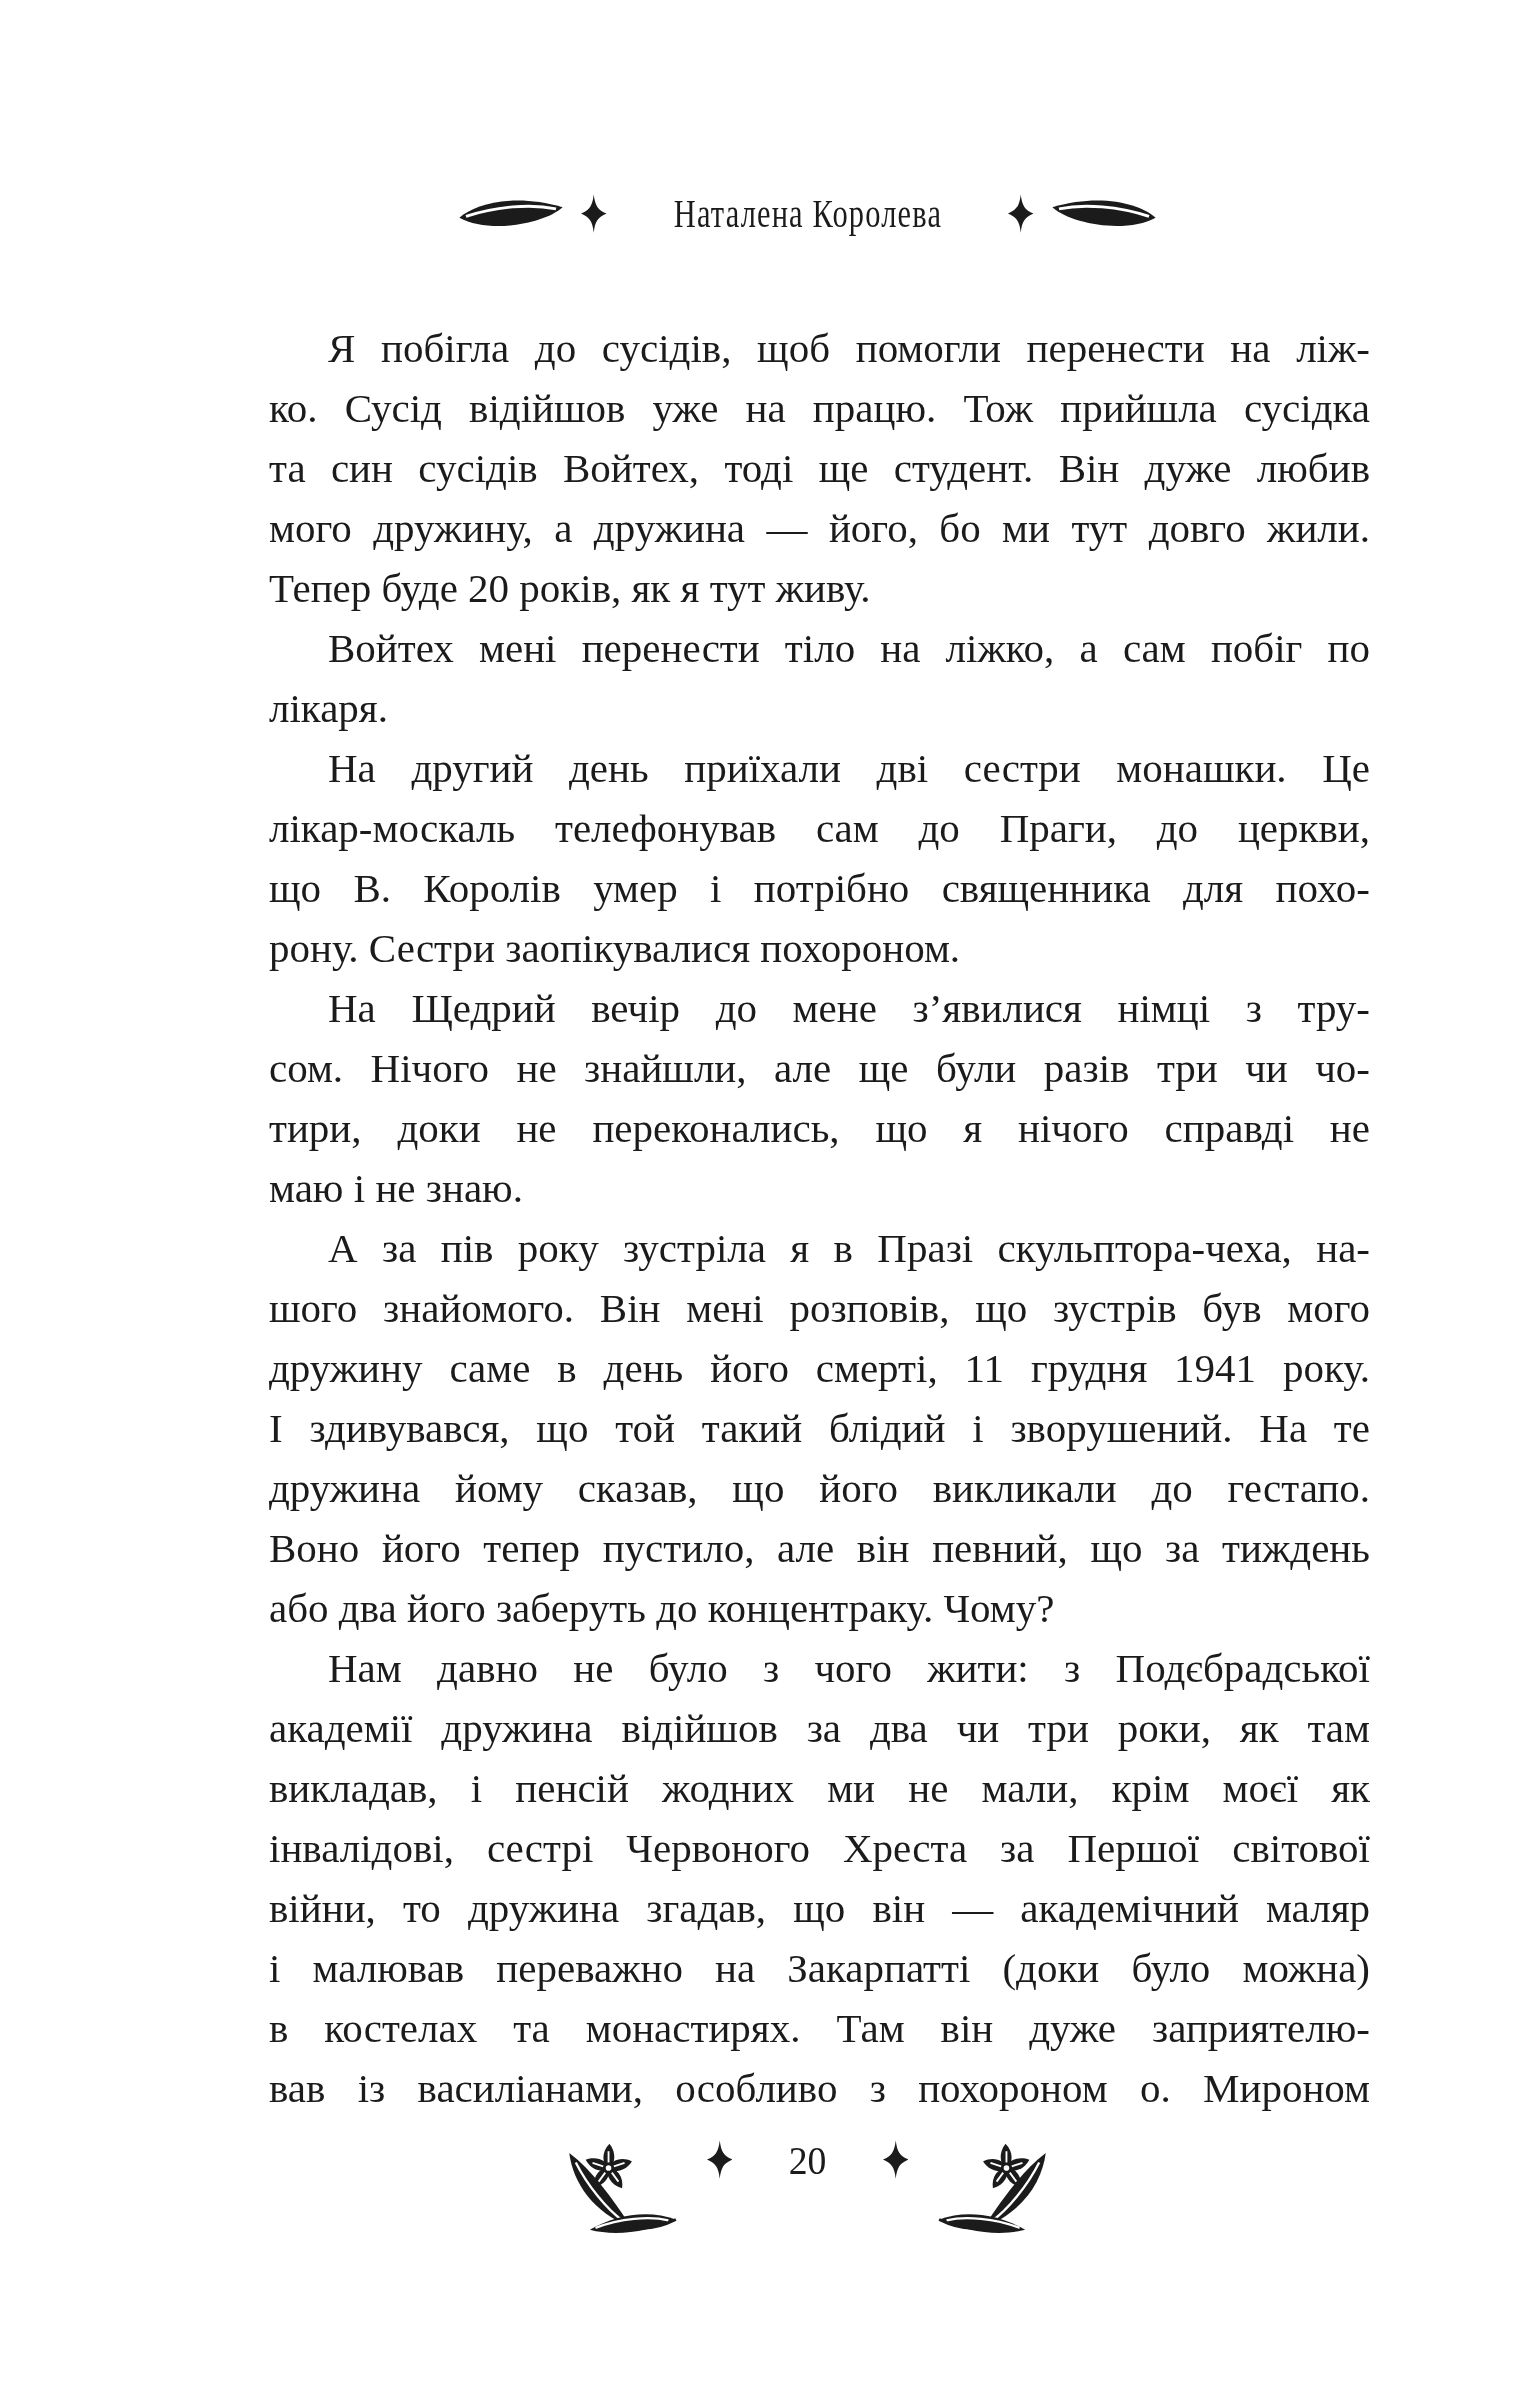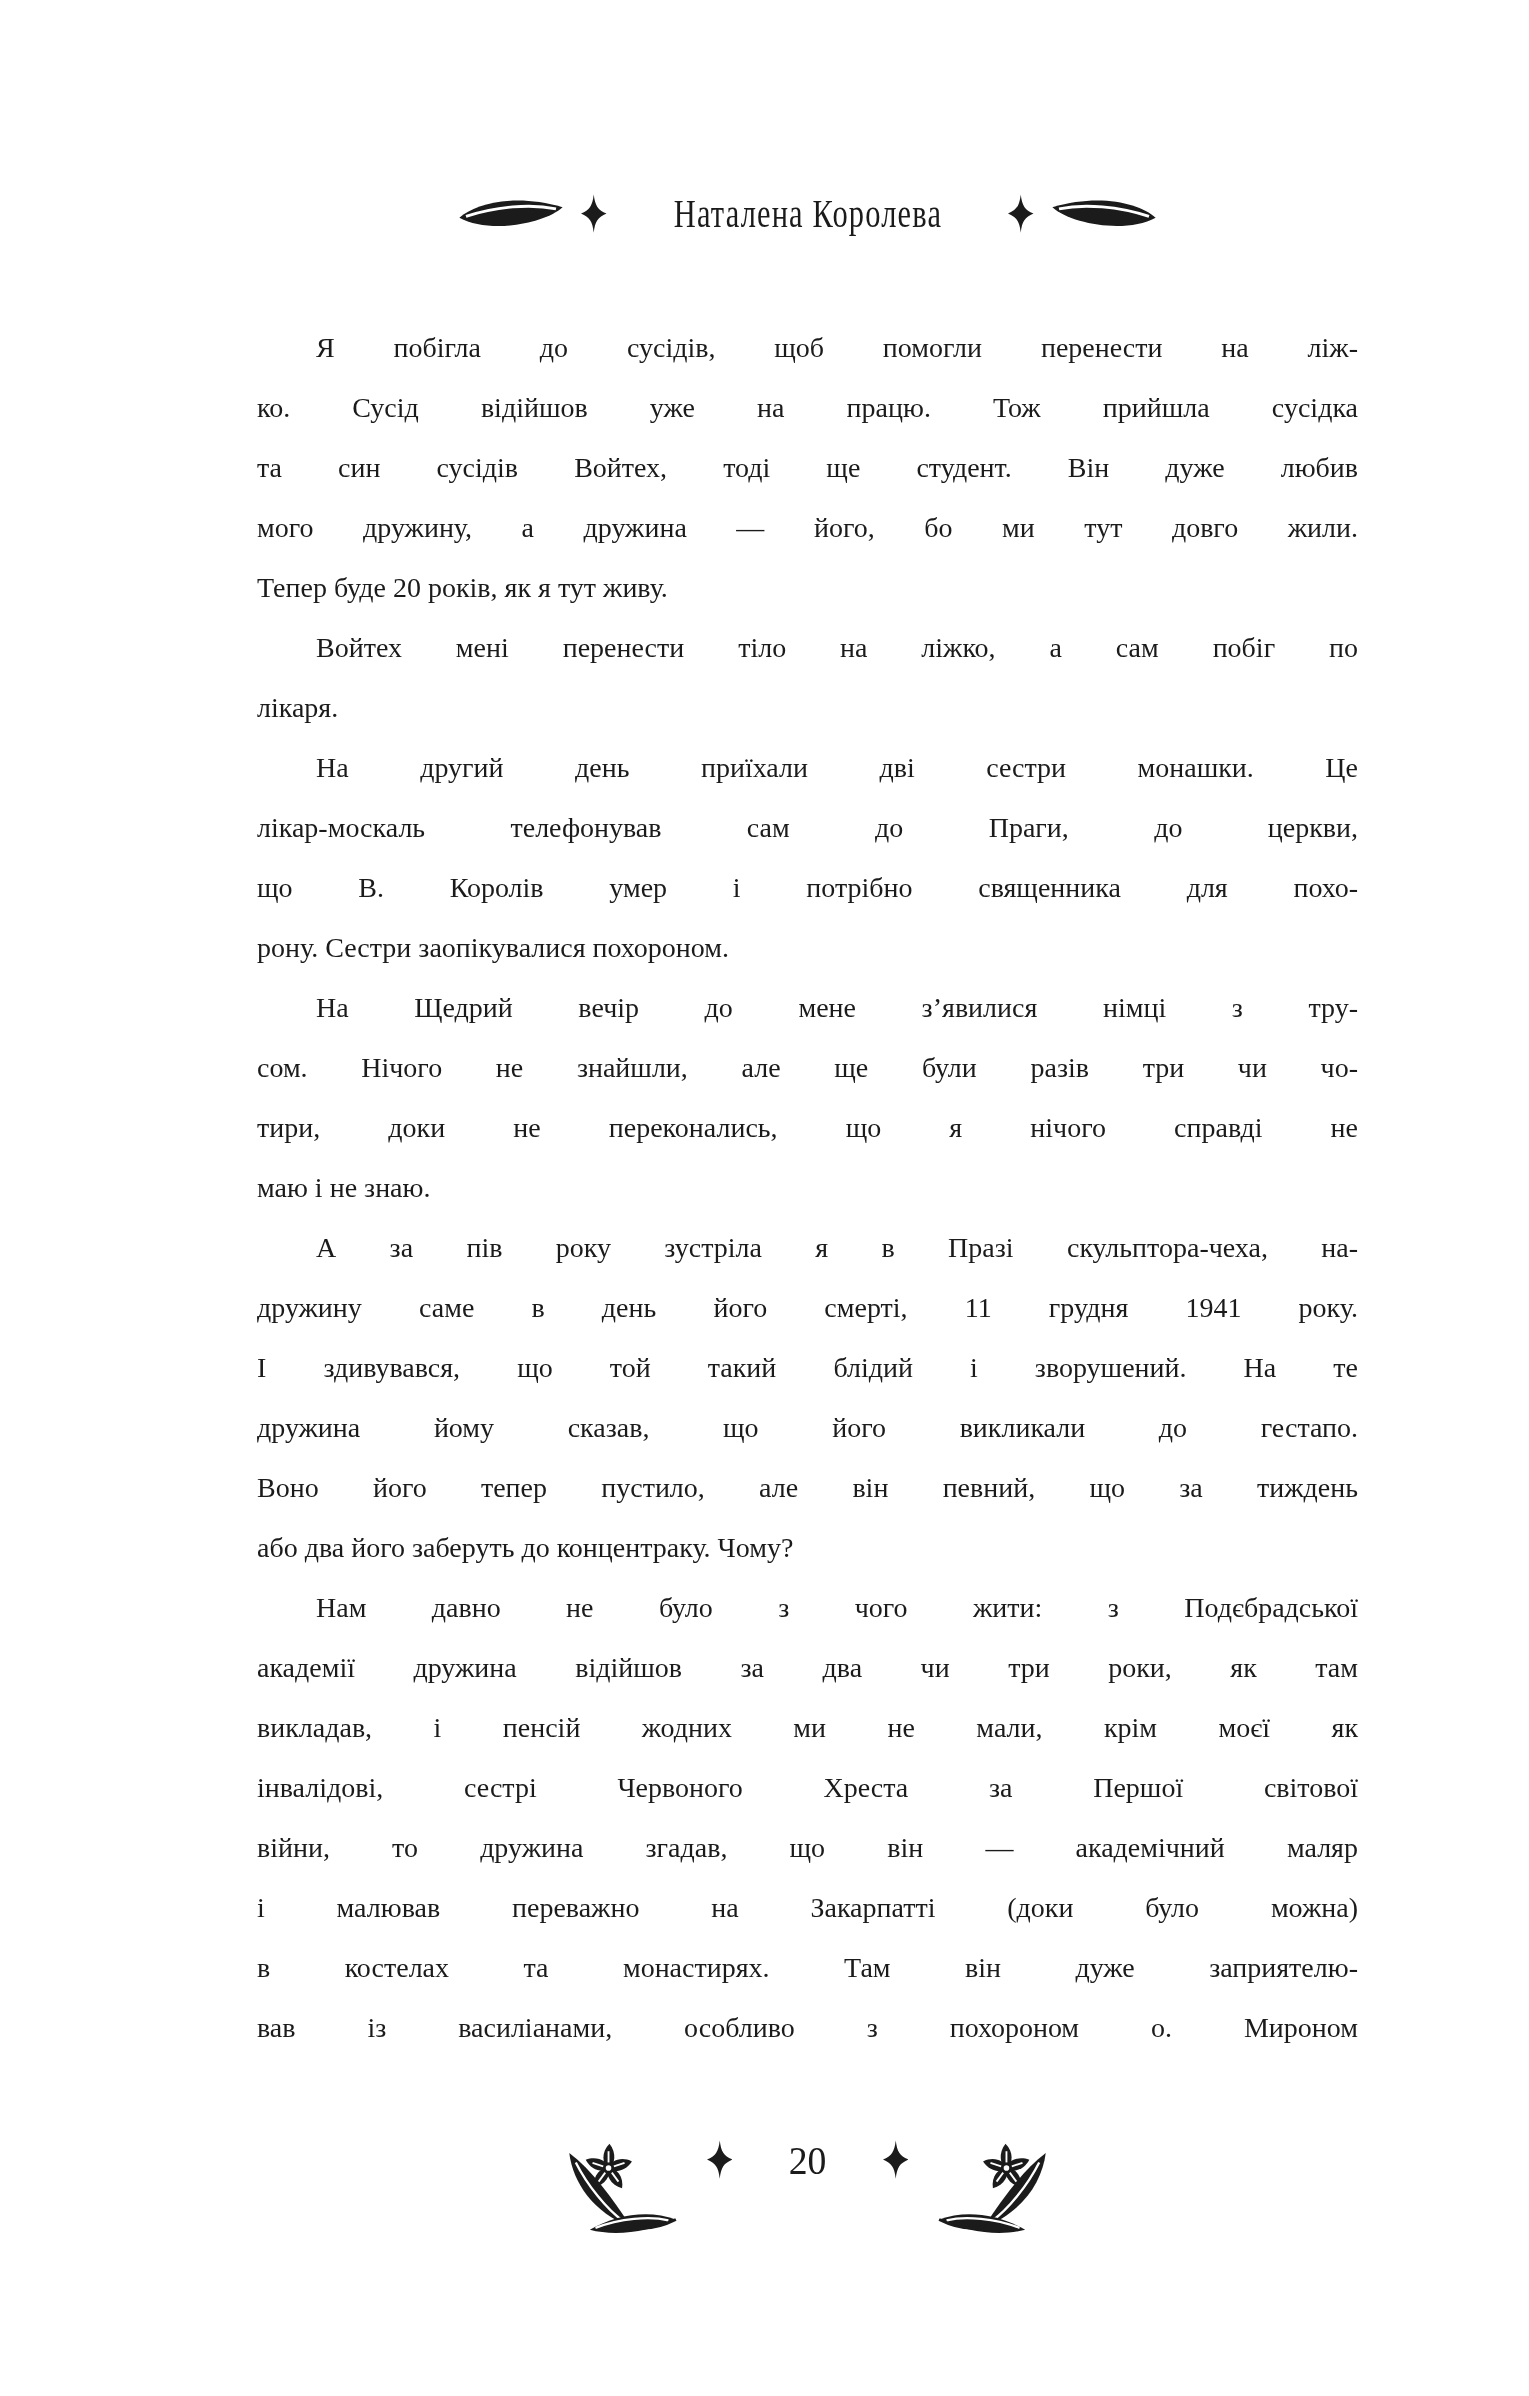--- a/index.html
+++ b/index.html
@@ -19,22 +19,22 @@
     position:absolute; top:186px; left:257px; width:1101px; height:55px;
     display:flex; align-items:center; justify-content:center; gap:15px;
   }
   .header-title {
     font-size:39px; letter-spacing:1.5px; white-space:nowrap;
     transform:scaleX(.78); transform-origin:center;
     margin:0 13.7px; line-height:1;
   }
   
   .body-text {
-    position:absolute; top:318px; left:257px; width:1101px;
-    font-size:28px; line-height:60px;
+    position:absolute; top:318px; left:269px; width:1101px;
+    font-size:41px; line-height:60px;
   }
   .line { text-align:justify; text-align-last:justify; white-space:normal; }
   .line.last { text-align-last:left; }
   .line.indent { text-indent:59px; }
   
   .page-footer {
     position:absolute; top:2140px; left:257px; width:1101px; height:102px;
     display:flex; align-items:flex-start; justify-content:center; gap:17.6px;
   }
   .page-number { font-size:41px; line-height:1; margin:0 37px; transform:scaleX(.92); }
@@ -82,20 +82,21 @@
       <div class="line last">лікаря.</div>
       <div class="line indent">На другий день приїхали дві сестри монашки. Це</div>
       <div class="line">лікар-москаль телефонував сам до Праги, до церкви,</div>
       <div class="line">що В. Королів умер і потрібно священника для похо-</div>
       <div class="line last">рону. Сестри заопікувалися похороном.</div>
       <div class="line indent">На Щедрий вечір до мене з’явилися німці з тру-</div>
       <div class="line">сом. Нічого не знайшли, але ще були разів три чи чо-</div>
       <div class="line">тири, доки не переконались, що я нічого справді не</div>
       <div class="line last">маю і не знаю.</div>
       <div class="line indent">А за пів року зустріла я в Празі скульптора-чеха, на-</div>
+      <div class="line">шого знайомого. Він мені розповів, що зустрів був мого</div>
       <div class="line">дружину саме в день його смерті, 11 грудня 1941 року.</div>
       <div class="line">І здивувався, що той такий блідий і зворушений. На те</div>
       <div class="line">дружина йому сказав, що його викликали до гестапо.</div>
       <div class="line">Воно його тепер пустило, але він певний, що за тиждень</div>
       <div class="line last">або два його заберуть до концентраку. Чому?</div>
       <div class="line indent">Нам давно не було з чого жити: з Подєбрадської</div>
       <div class="line">академії дружина відійшов за два чи три роки, як там</div>
       <div class="line">викладав, і пенсій жодних ми не мали, крім моєї як</div>
       <div class="line">інвалідові, сестрі Червоного Хреста за Першої світової</div>
       <div class="line">війни, то дружина згадав, що він — академічний маляр</div>

